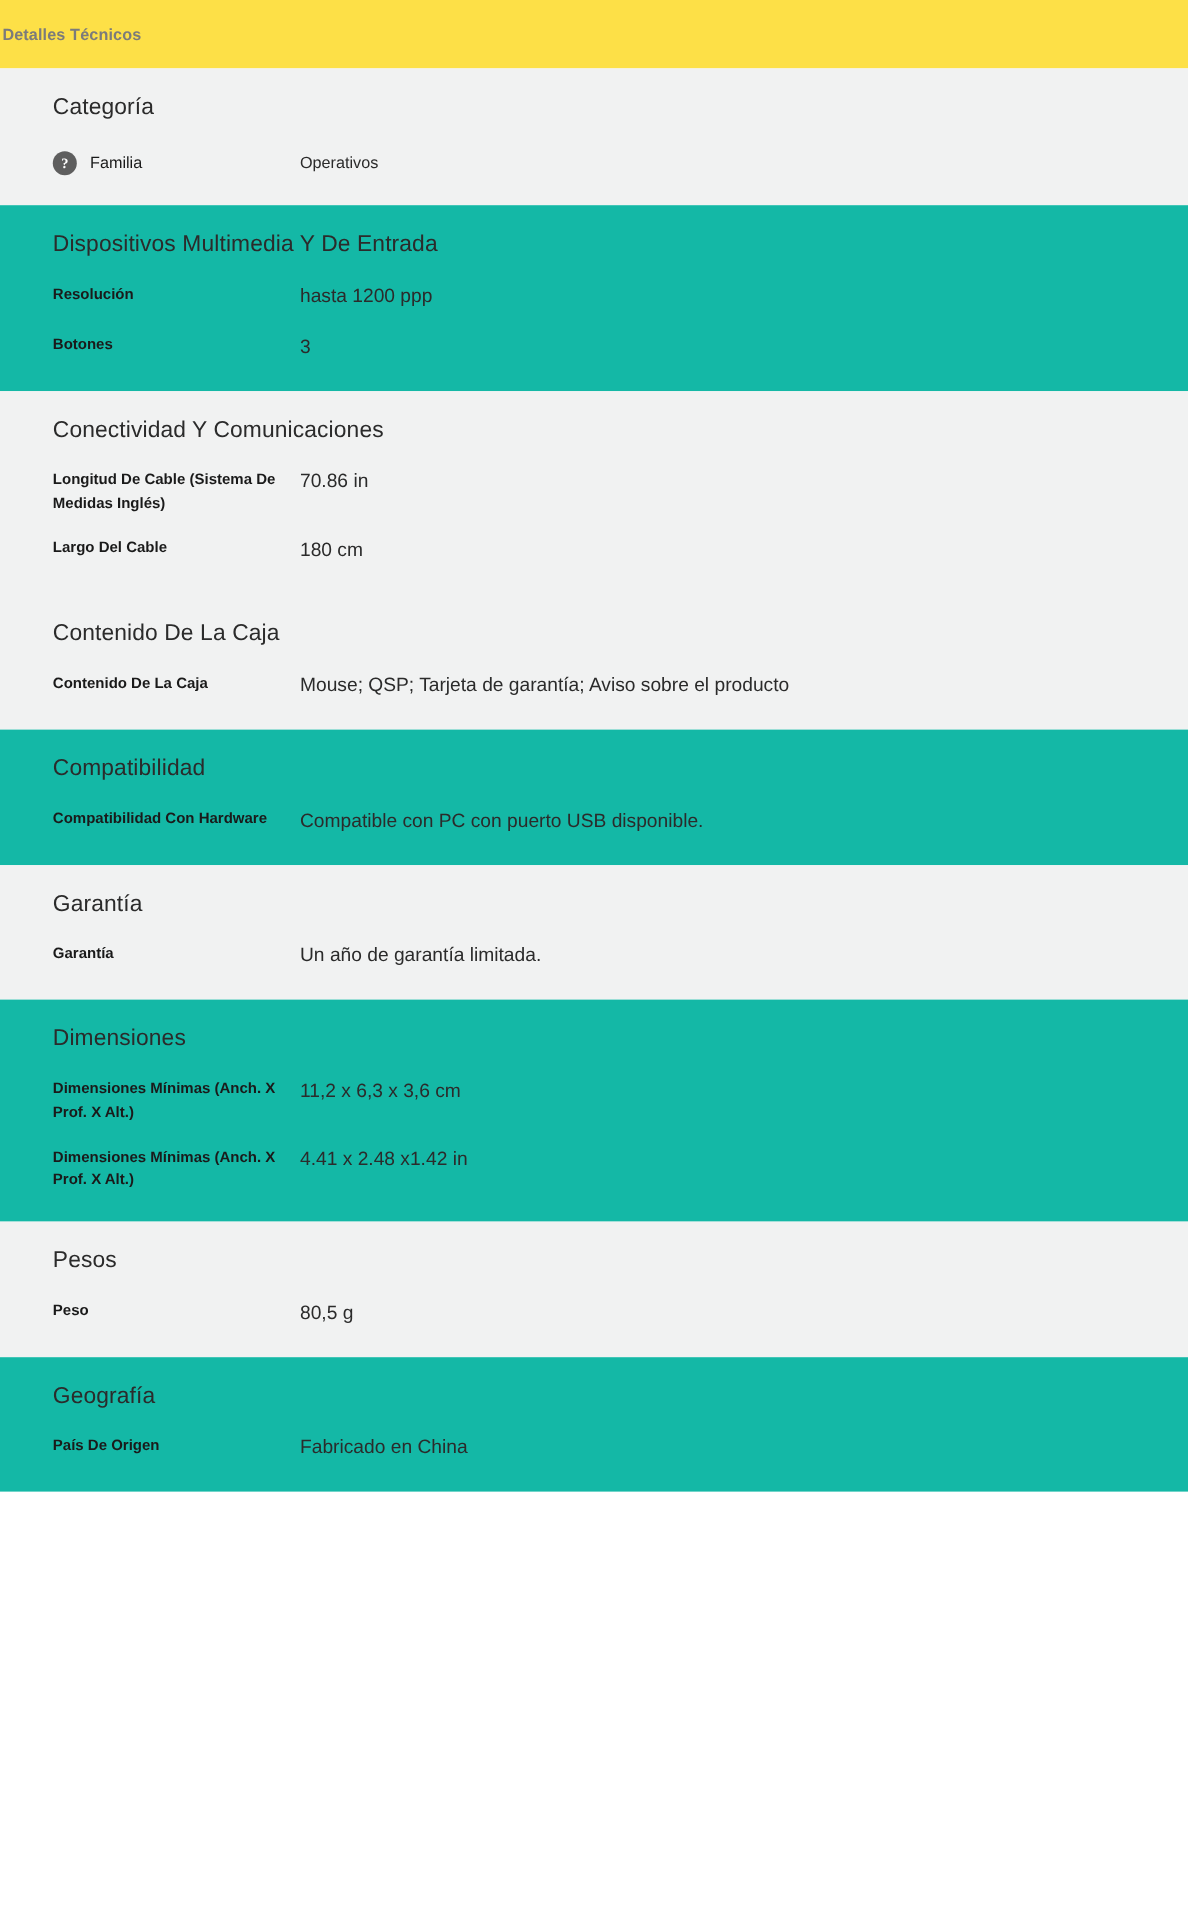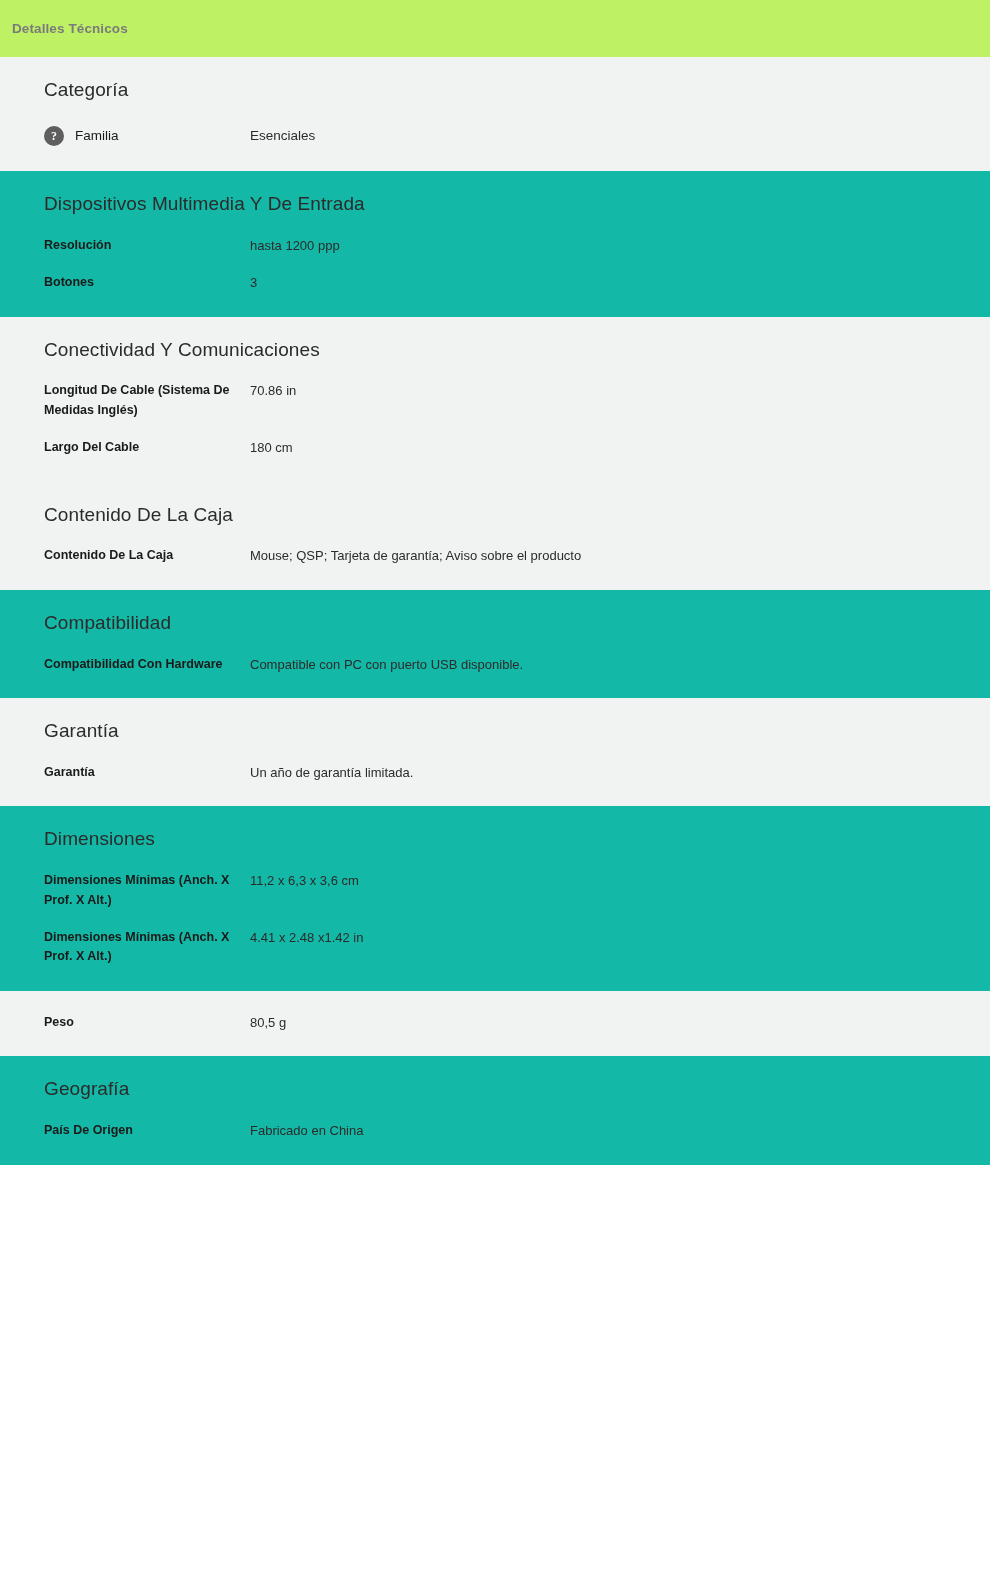--- a/index.html
+++ b/index.html
@@ -13,22 +13,22 @@
   #page {
     width: 990px;
     min-height: 1591px;
     position: relative;
     background: #ffffff;
   }
   .page-header {
     height: 57px;
     display: flex;
     align-items: center;
-    padding-left: 12px;
-    background: #bef264;
+    padding-left: 2px;
+    background: #fde047;
   }
   .page-header .title {
     font-size: 13.5px;
     font-weight: 700;
     color: #7b7b7b;
     letter-spacing: 0.1px;
   }
   .section {
     padding: 22px 44px 24px 44px;
   }
@@ -52,21 +52,21 @@
   .spec-label {
     width: 206px;
     flex: 0 0 206px;
     font-size: 12.5px;
     font-weight: 700;
     color: #1a1a1a;
     line-height: 1.55;
     padding-right: 10px;
   }
   .spec-value {
-    font-size: 13px;
+    font-size: 16px;
     font-weight: 400;
     color: #2b2b2b;
     line-height: 1.5;
   }
   .spec-label.with-icon {
     display: flex;
     align-items: center;
     gap: 11px;
     font-size: 13.5px;
     font-weight: 400;
@@ -98,21 +98,21 @@
   </div>
 
   <div id="sections-root">
       <div class="section shaded cat">
         <h2 class="section-title">Categoría</h2>
         <div class="spec-row icon-row">
           <div class="spec-label with-icon">
             <span class="help-icon">?</span>
             <span>Familia</span>
           </div>
-          <div class="spec-value">Esenciales</div>
+          <div class="spec-value">Operativos</div>
         </div>
       </div>
       <div class="section plain">
         <h2 class="section-title">Dispositivos Multimedia Y De Entrada</h2>
         <div class="spec-row">
           <div class="spec-label">Resolución</div>
           <div class="spec-value">hasta 1200 ppp</div>
         </div>
         <div class="spec-row">
           <div class="spec-label">Botones</div>
@@ -156,20 +156,21 @@
         <div class="spec-row">
           <div class="spec-label">Dimensiones Mínimas (Anch. X Prof. X Alt.)</div>
           <div class="spec-value">11,2 x 6,3 x 3,6 cm</div>
         </div>
         <div class="spec-row">
           <div class="spec-label">Dimensiones Mínimas (Anch. X Prof. X Alt.)</div>
           <div class="spec-value">4.41 x 2.48 x1.42 in</div>
         </div>
       </div>
       <div class="section shaded">
+        <h2 class="section-title">Pesos</h2>
         <div class="spec-row">
           <div class="spec-label">Peso</div>
           <div class="spec-value">80,5 g</div>
         </div>
       </div>
       <div class="section plain">
         <h2 class="section-title">Geografía</h2>
         <div class="spec-row">
           <div class="spec-label">País De Origen</div>
           <div class="spec-value">Fabricado en China</div>

